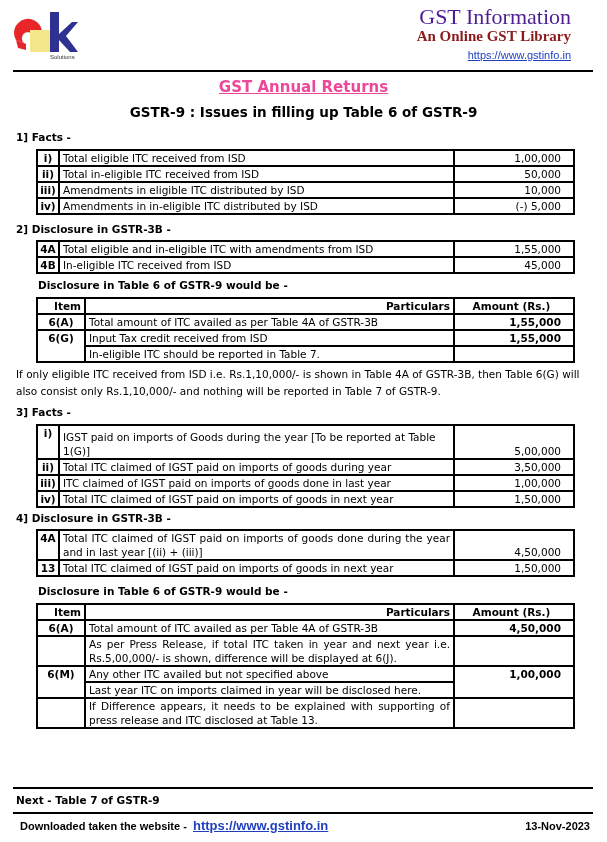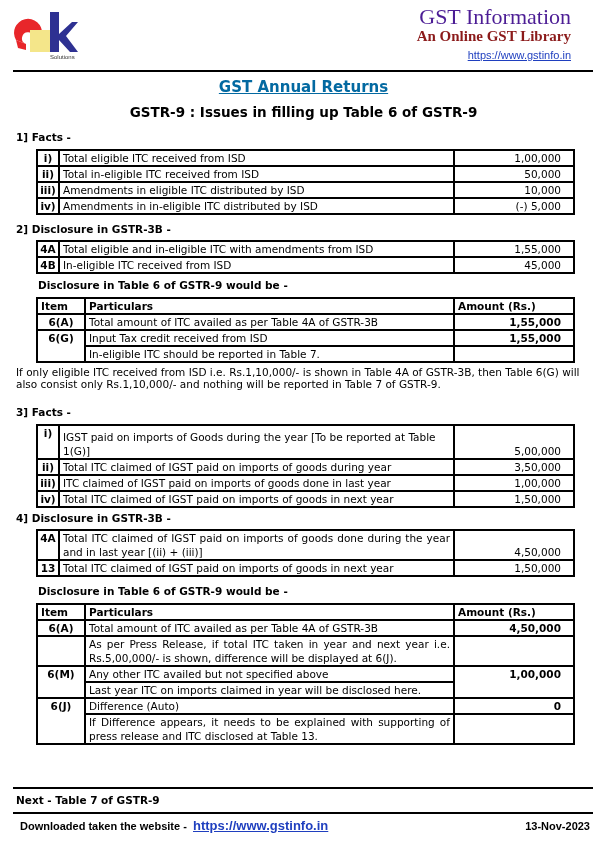--- a/index.html
+++ b/index.html
@@ -3,33 +3,33 @@
 <meta charset="utf-8">
 <style>
   html, body { margin:0; padding:0; background:#fff; }
   body { width:607px; height:842px; position:relative; overflow:hidden; font-family:"DejaVu Sans", "Liberation Sans", sans-serif; color:#000; }
   .abs { position:absolute; }
   .logo { left:12px; top:8px; width:68px; height:52px; }
   .brand-title { right:36px; top:4px; font-family:"Liberation Serif", serif; font-size:22px; color:#4c1d95; text-align:right; }
   .brand-sub { right:36px; top:28px; font-family:"Liberation Serif", serif; font-size:15px; font-weight:bold; color:#8b1a1a; text-align:right; }
   .brand-url { right:36px; top:49px; font-family:"Liberation Sans", sans-serif; font-size:11px; color:#1f3fbf; text-decoration:underline; text-align:right; }
   .hr { left:13px; width:580px; height:2px; background:#000; }
-  .section-title { left:0; width:607px; top:78px; text-align:center; font-size:15px; font-weight:bold; color:#0369a1; }
+  .section-title { left:0; width:607px; top:78px; text-align:center; font-size:15px; font-weight:bold; color:#ec4899; }
   .section-title span { text-decoration:underline; }
   .subtitle { left:0; width:607px; top:104px; text-align:center; font-size:13.5px; font-weight:bold; }
   .heading { font-size:10.5px; font-weight:bold; }
-  .para { font-size:10.5px; line-height:12px; left:16px; width:575px; }
+  .para { font-size:10.5px; line-height:17px; left:16px; width:575px; }
   table.t { position:absolute; left:36px; width:539px; border-collapse:collapse; font-size:10.5px; font-family:"DejaVu Sans", "Liberation Sans", sans-serif; }
   table.t td, table.t th { border:2px solid #000; padding:0 3px; line-height:14px; vertical-align:top; }
   table.t td.k { width:16px; text-align:center; font-weight:bold; padding:0 2px; }
   table.t td.amt { width:103px; text-align:right; padding-right:12px; vertical-align:bottom; }
   table.t td.p { }
   table.h td.k { width:40px; }
-  table.h th { font-weight:bold; text-align:left; }
-  table.h th.amt { text-align:left; padding-right:8px; }
+  table.h th { font-weight:bold; text-align:right; }
+  table.h th.amt { text-align:center; padding-right:8px; }
   table.h td.amt { font-weight:bold; vertical-align:top; }
   .just { text-align:justify; text-align-last:left; }
   .nobot { border-bottom:none !important; }
   .notop { border-top:none !important; }
   .footer-next { left:16px; top:794px; font-size:10.5px; font-weight:bold; }
   .footer-dl { left:20px; top:820px; font-size:11px; font-weight:bold; font-family:"Liberation Sans", sans-serif; }
   .footer-url { left:193px; top:818px; font-size:13px; font-weight:bold; color:#1f3fbf; text-decoration:underline; font-family:"Liberation Sans", sans-serif; }
   .footer-date { right:17px; top:820px; font-size:11px; font-weight:bold; font-family:"Liberation Sans", sans-serif; }
 </style>
 </head>
@@ -184,25 +184,20 @@
         <td class="k nobot">6(M)</td>
         <td class="p">Any other ITC availed but not specified above</td>
         <td class="amt nobot">1,00,000</td>
       </tr>
   <tr>
         <td class="k notop"></td>
         <td class="p">Last year ITC on imports claimed in year will be disclosed here.</td>
         <td class="amt notop"></td>
       </tr>
   <tr>
-        <td class="k nobot">6(J)</td>
-        <td class="p">Difference (Auto)</td>
-        <td class="amt">0</td>
-      </tr>
-  <tr>
         <td class="k notop"></td>
         <td class="p just">If Difference appears, it needs to be explained with supporting of press release and ITC disclosed at Table 13.</td>
         <td class="amt"></td>
       </tr>
 </tbody>
   </table>
 
 <div class="abs hr" style="top:787px;"></div>
 <div class="abs footer-next">Next - Table 7 of GSTR-9</div>
 <div class="abs hr" style="top:812px;"></div>

